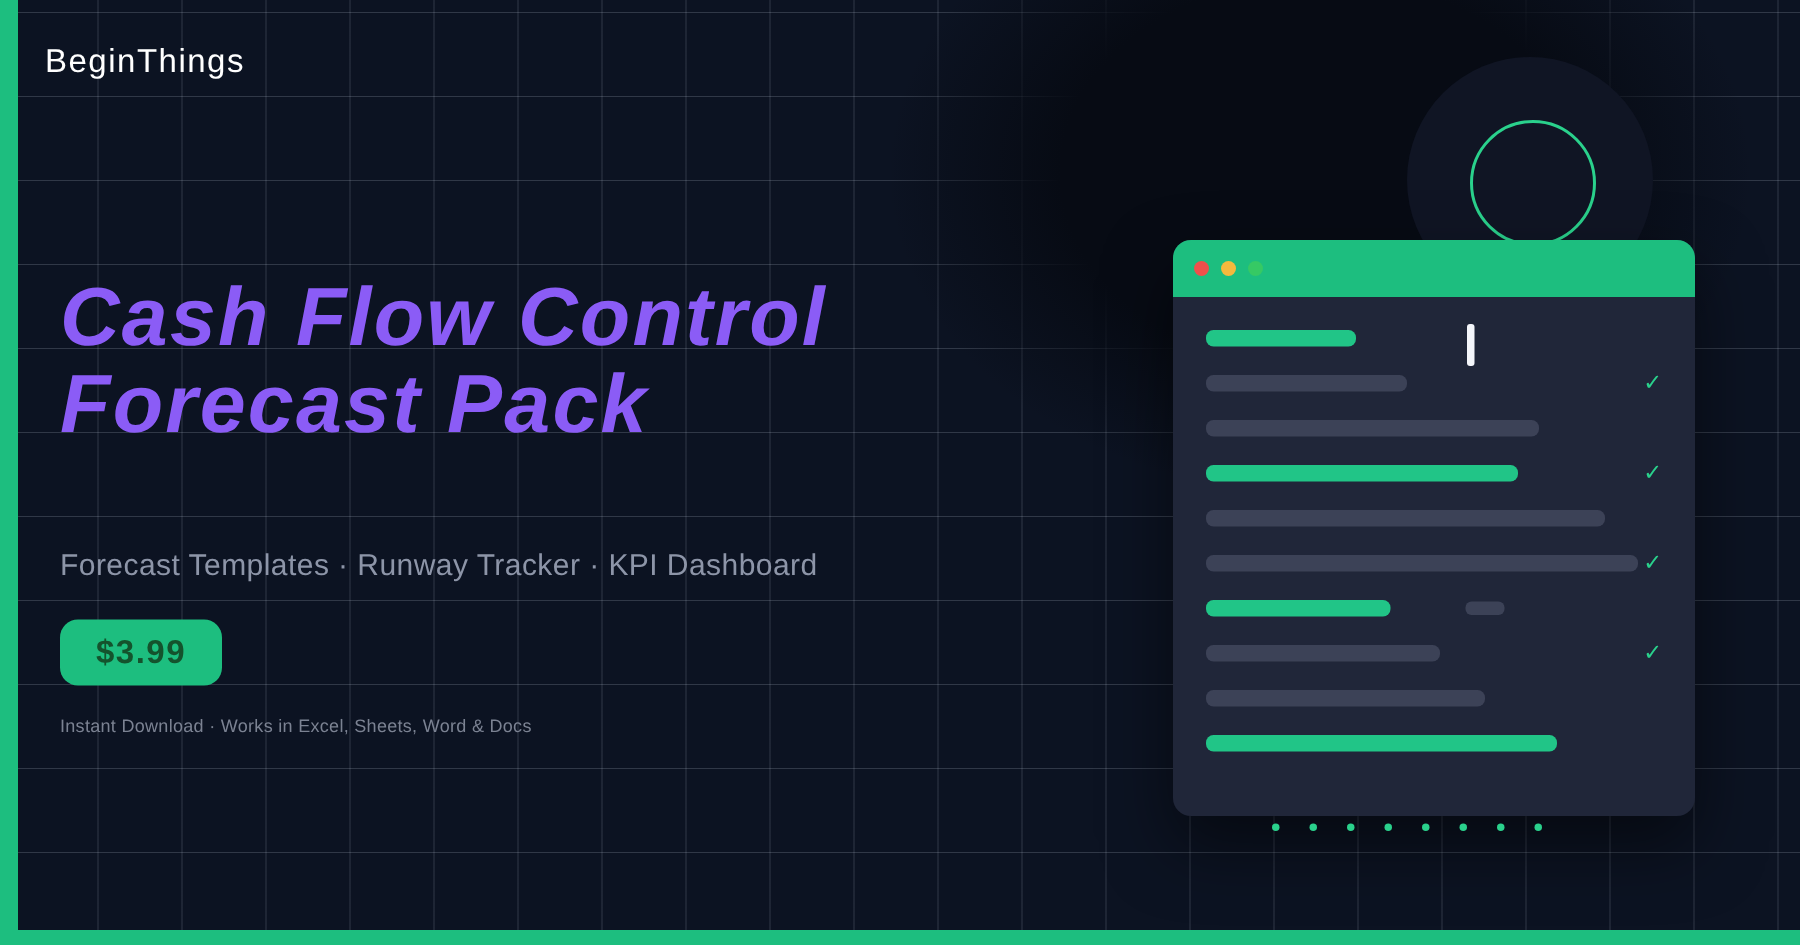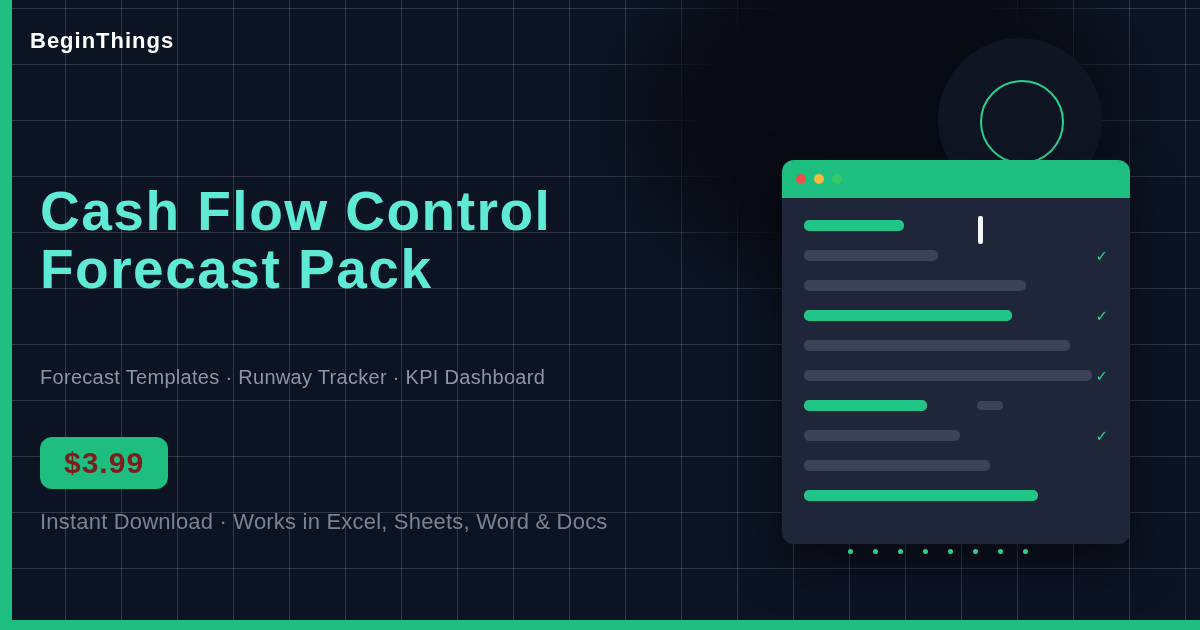--- a/index.html
+++ b/index.html
@@ -25,37 +25,37 @@
     position:absolute;inset:0;
     background:radial-gradient(ellipse 360px 270px at 880px 115px,
       #070b14 0%, #070b14 48%, rgba(7,11,20,0) 80%);
   }
 
   .accent-left{position:absolute;left:0;top:0;width:12px;height:100%;background:var(--accent);}
   .accent-bottom{position:absolute;left:0;bottom:0;width:100%;height:10px;background:var(--accent);}
 
   .brand{
     position:absolute;left:30px;top:28px;
-    color:#ffffff;font-size:22px;font-weight:bold;letter-spacing:1px;
+    color:#ffffff;font-size:22px;font-weight:normal;letter-spacing:1px;
   }
 
   .hero{position:absolute;left:40px;top:182px;width:640px;}
-  .title{margin:0;color:#5eead4;font-size:55px;font-weight:bold;
-    line-height:58px;letter-spacing:1.5px;}
+  .title{margin:0;color:#8b5cf6;font-size:55px;font-weight:bold;
+    line-height:58px;letter-spacing:1.5px;font-style:italic;}
   .title .line{display:block;}
   .tagline{
     margin-top:68px;color:#8d95a8;font-size:20px;letter-spacing:0.3px;
   }
   .price-badge{
-    display:inline-block;margin-top:48px;
-    background:var(--accent);color:#7f1d1d;
-    font-size:30px;font-weight:bold;letter-spacing:1px;
+    display:inline-block;margin-top:24px;
+    background:var(--accent);color:#14532d;
+    font-size:22px;font-weight:bold;letter-spacing:1px;
     padding:9px 24px;border-radius:12px;
   }
-  .fine-print{margin-top:20px;color:#7b8292;font-size:22px;letter-spacing:0.2px;}
+  .fine-print{margin-top:20px;color:#7b8292;font-size:12px;letter-spacing:0.2px;}
 
   
   .ring-backdrop{
     position:absolute;left:938px;top:38px;width:164px;height:164px;
     border-radius:50%;background:#101524;
   }
   .ring{
     position:absolute;left:980px;top:80px;width:80px;height:80px;
     border-radius:50%;border:2px solid var(--check);
   }

